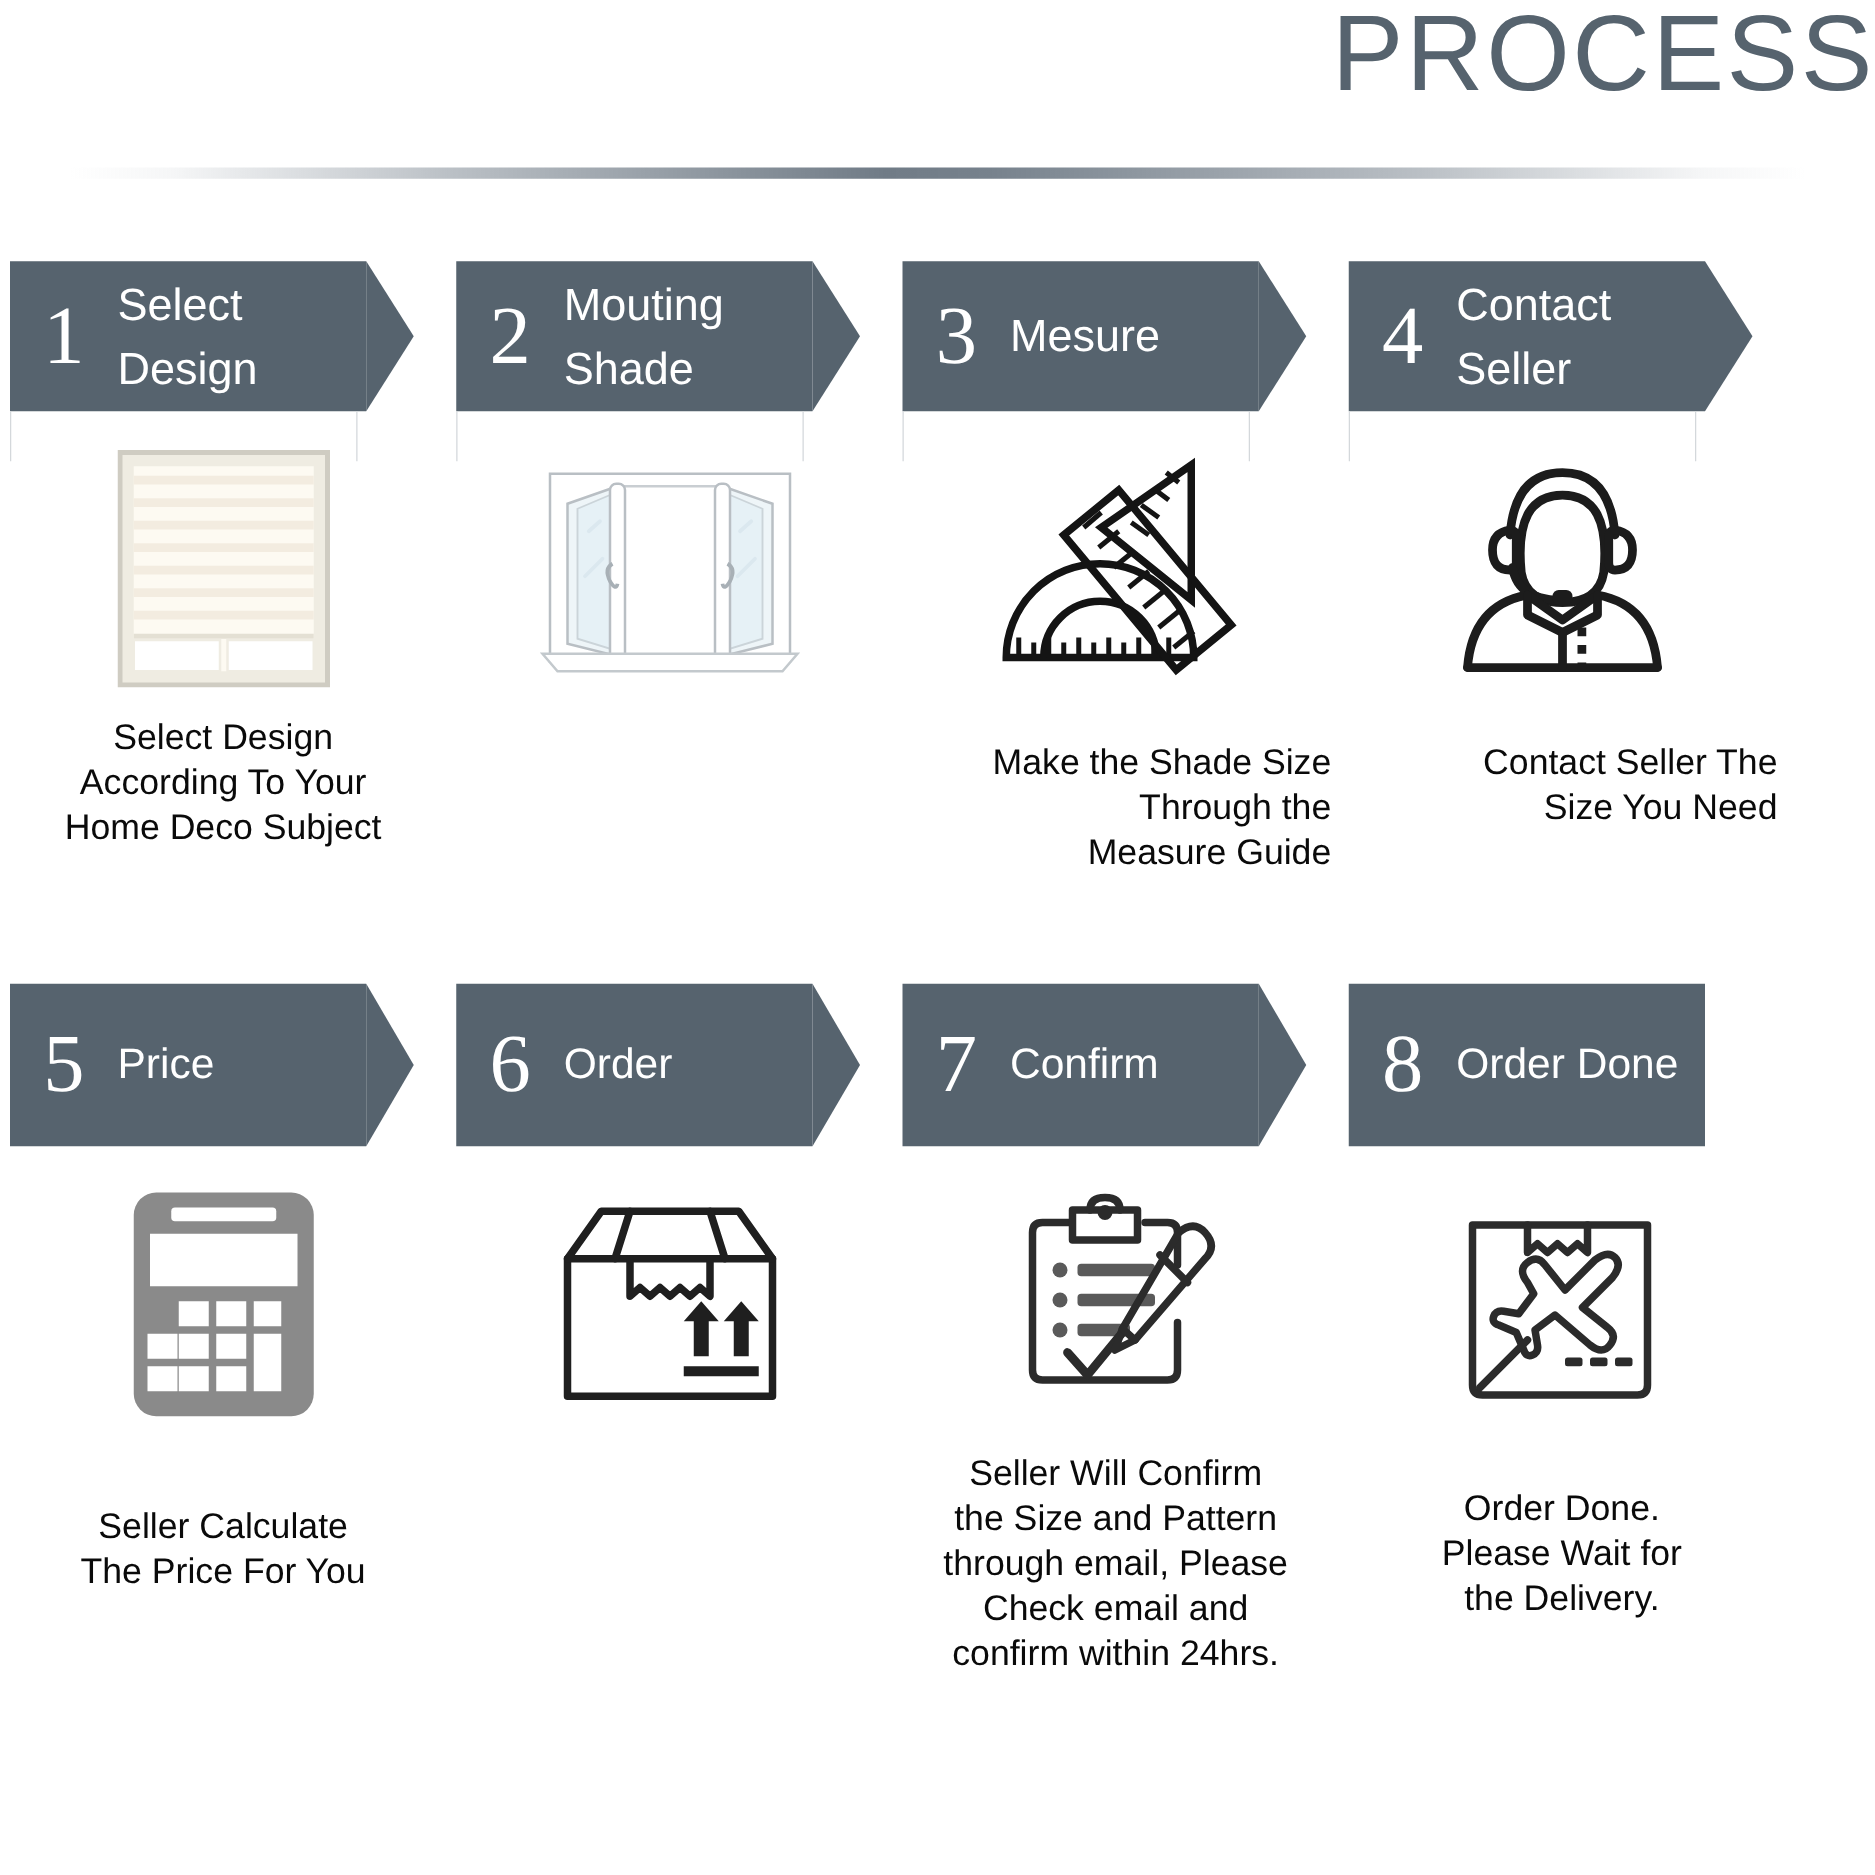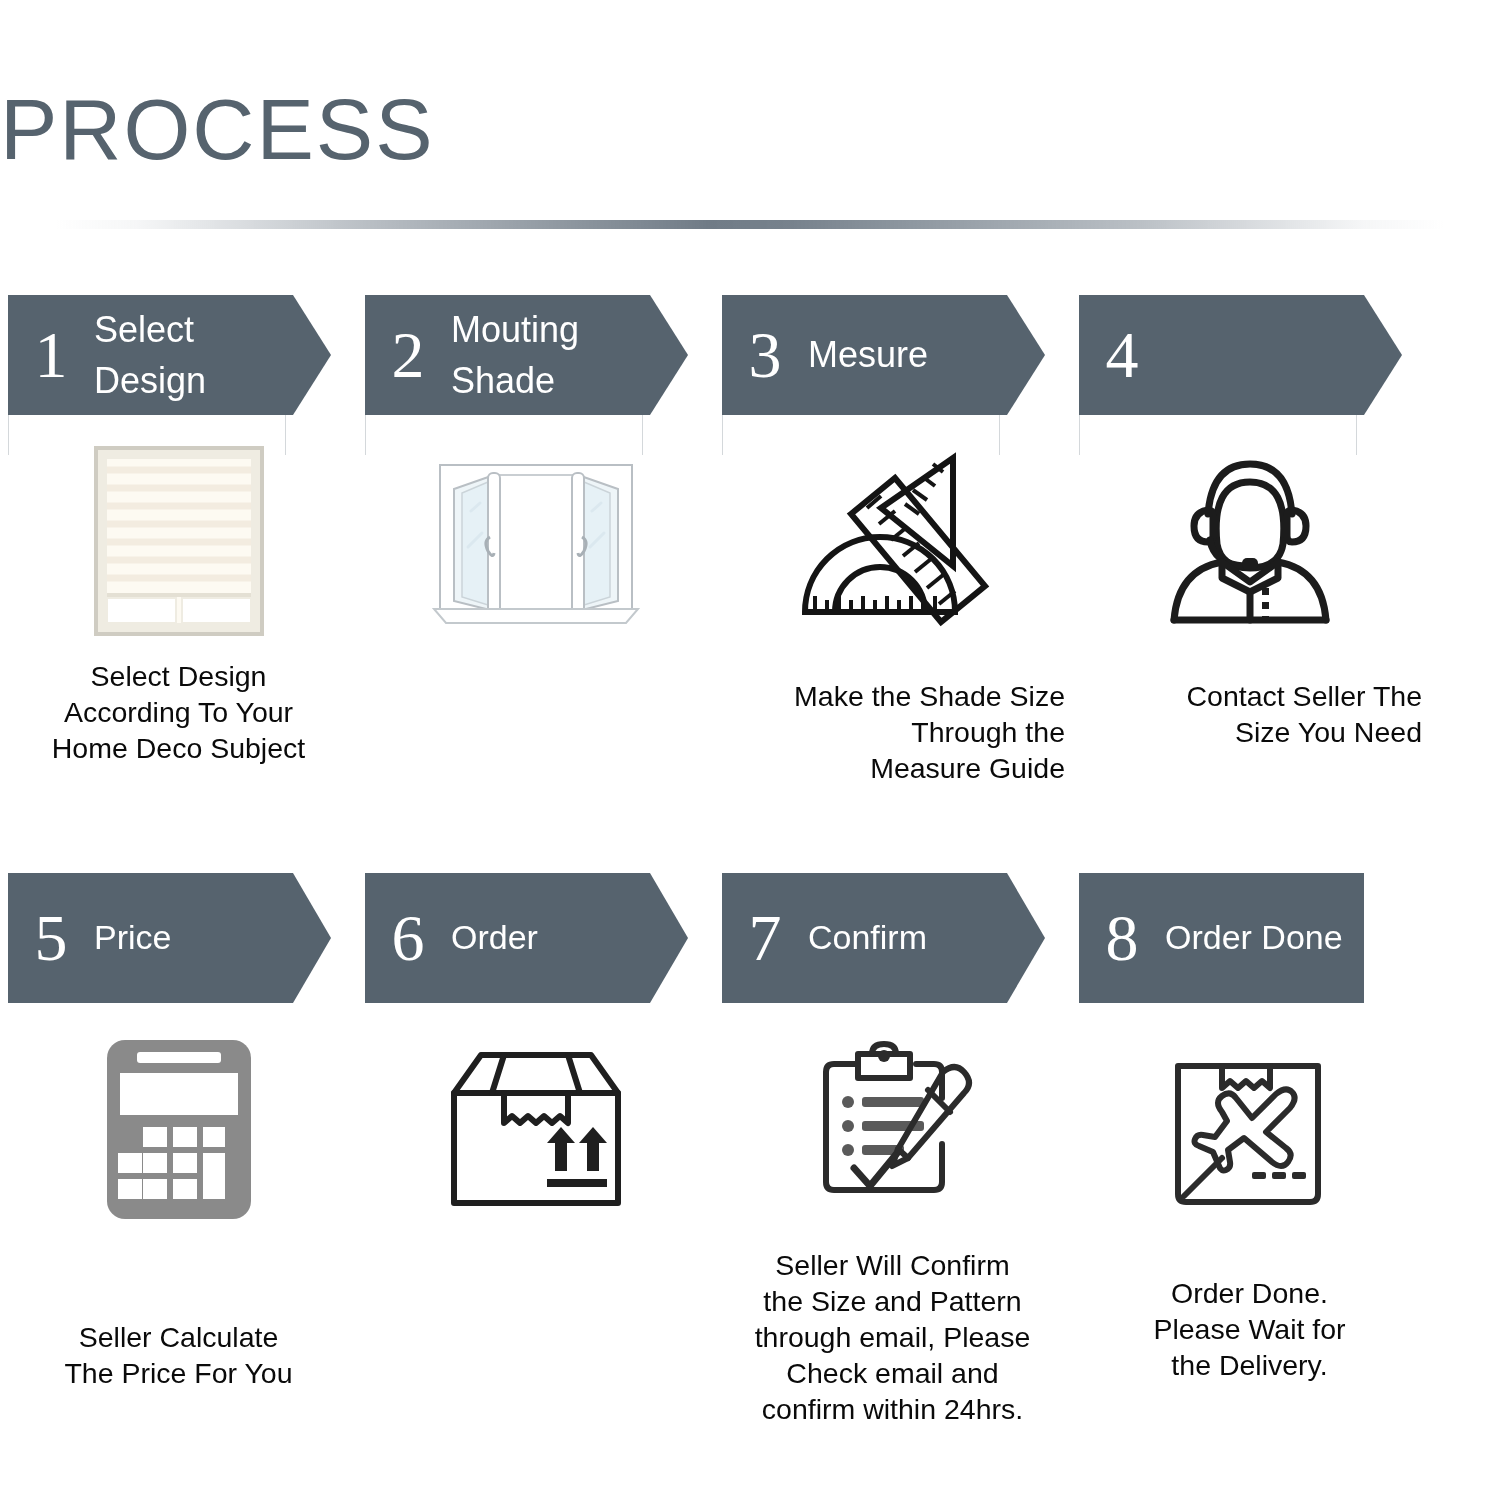--- a/index.html
+++ b/index.html
@@ -10,22 +10,21 @@
     overflow: hidden;
   }
   .page {
     position: relative;
     width: 1500px; height: 1500px;
     background: #ffffff;
   }
 
   
   .title-wrap {
-    padding-top: 86px;
-    text-align: left;
+    text-align: right;
   }
   .title {
     font-size: 86px;
     letter-spacing: 2px;
     color: #56636e;
     font-family: "Liberation Sans", sans-serif;
     font-weight: 400;
     line-height: 1;
   }
   .divider {
@@ -286,20 +285,22 @@
           <div class="caption cap-pad-4">Make the Shade Size
 Through the
 Measure Guide</div>
         </div>
       </div>
 
       <div class="cell">
         <div class="cell-inner">
           <div class="banner">
             <span class="step-num">4</span>
+            <span class="step-label">Contact
+Seller</span>
             <span class="tip"></span>
           </div>
           <div class="tickline left"></div>
           <div class="tickline right"></div>
           <div class="icon-box">
 
             <svg width="200" height="185" viewBox="0 0 200 185">
               <g fill="none" stroke="#1c1c1c" stroke-width="7" stroke-linecap="round" stroke-linejoin="round">
 
                 <path d="M67 96 q-6 -62 33 -62 q39 0 33 62 q-4 24 -33 24 q-29 0 -33 -24 Z"></path>
@@ -355,21 +356,21 @@
                 <rect x="14" y="116" width="24" height="20"></rect>
                 <rect x="39" y="116" width="24" height="20"></rect>
                 <rect x="69" y="116" width="24" height="20"></rect>
                 <rect x="14" y="142" width="24" height="20"></rect>
                 <rect x="39" y="142" width="24" height="20"></rect>
                 <rect x="69" y="142" width="24" height="20"></rect>
                 <rect x="99" y="116" width="22" height="46"></rect>
               </g>
             </svg>
           </div>
-          <div class="caption" style="margin-top:84px">Seller Calculate
+          <div class="caption" style="margin-top:54px">Seller Calculate
 The Price For You</div>
         </div>
       </div>
 
       <div class="cell">
         <div class="cell-inner">
           <div class="banner">
             <span class="step-num">6</span>
             <span class="step-label">Order</span>
             <span class="tip"></span>

